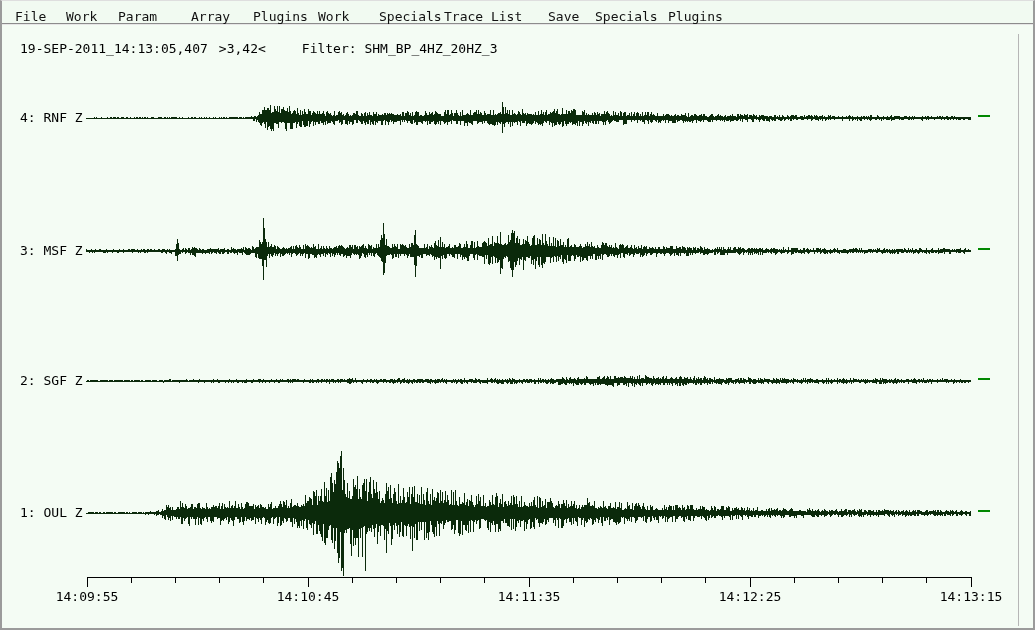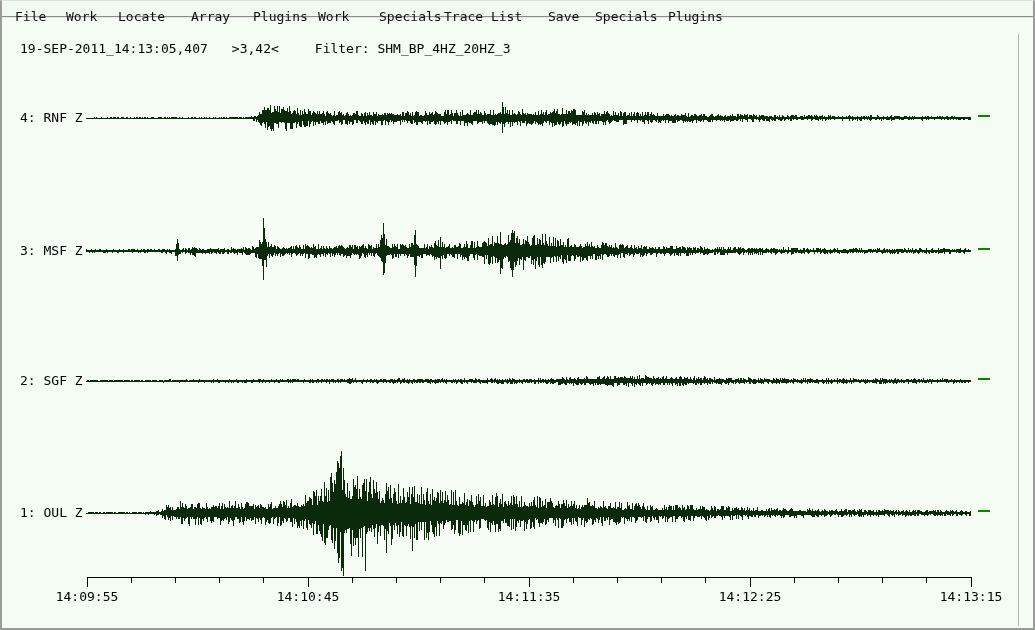--- a/index.html
+++ b/index.html
@@ -10,21 +10,21 @@
   }
   .window{
     position:absolute;inset:0;box-sizing:border-box;
     border-top:1px solid #dedede;
     border-left:2px solid #9b9b9b;
     border-right:2px solid #9b9b9b;
     border-bottom:2px solid #9b9b9b;
     background:#f4fcf4;
   }
   .menubar{
-    position:absolute;top:0;left:0;right:0;height:15px;
+    position:absolute;top:0;left:0;right:0;height:22px;
     background:#f1faf1;
     box-shadow:0 1px 0 #8c8c8c, 0 2px 0 #e6e6e6;
   }
   .menu-item{
     position:absolute;top:8px;font-size:13px;color:#111;
     white-space:pre;cursor:default;
   }
   .menu-item:nth-child(1){left:13px}
   .menu-item:nth-child(2){left:64px}
   .menu-item:nth-child(3){left:116px}
@@ -33,36 +33,36 @@
   .menu-item:nth-child(6){left:316px}
   .menu-item:nth-child(7){left:377px}
   .menu-item:nth-child(8){left:442px}
   .menu-item:nth-child(9){left:546px}
   .menu-item:nth-child(10){left:593px}
   .menu-item:nth-child(11){left:666px}
   .statusline{
     position:absolute;top:40px;left:18px;font-size:13px;color:#000;
     white-space:pre;
   }
-  .statusline .val{margin-left:24px;}
+  .statusline .val{margin-left:11px;}
   .statusline .filt{margin-left:36px;}
   #plot{position:absolute;top:0;left:0;}
   .right-divider{
     position:absolute;top:33px;bottom:2px;left:1016px;width:1px;
     background:#b6b6b6;
   }
 </style>
 </head>
 <body>
 
 <div class="window">
   <div class="menubar" id="menubar">
       <span class="menu-item">File</span>
       <span class="menu-item">Work</span>
-      <span class="menu-item">Locate</span>
+      <span class="menu-item">Param</span>
       <span class="menu-item">Array</span>
       <span class="menu-item">Plugins</span>
       <span class="menu-item">Work</span>
       <span class="menu-item">Specials</span>
       <span class="menu-item">Trace List</span>
       <span class="menu-item">Save</span>
       <span class="menu-item">Specials</span>
       <span class="menu-item">Plugins</span>
     </div>
 

